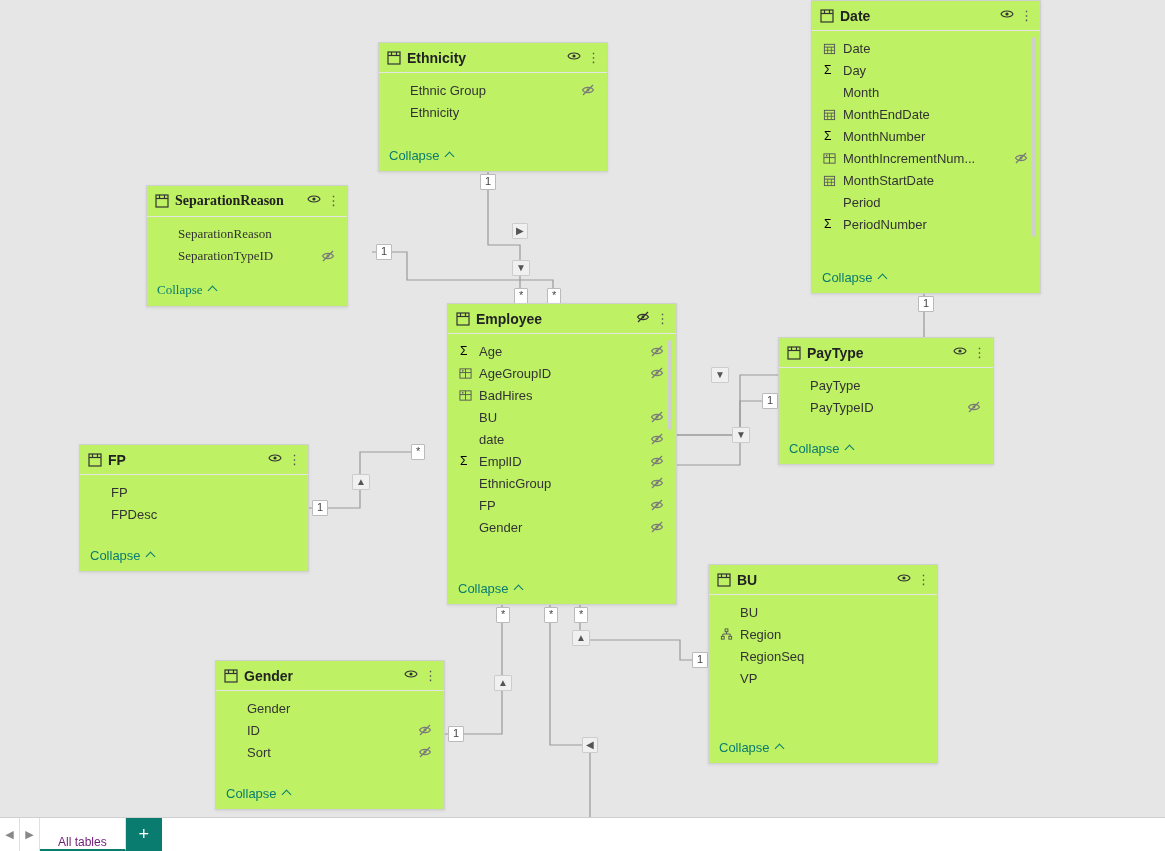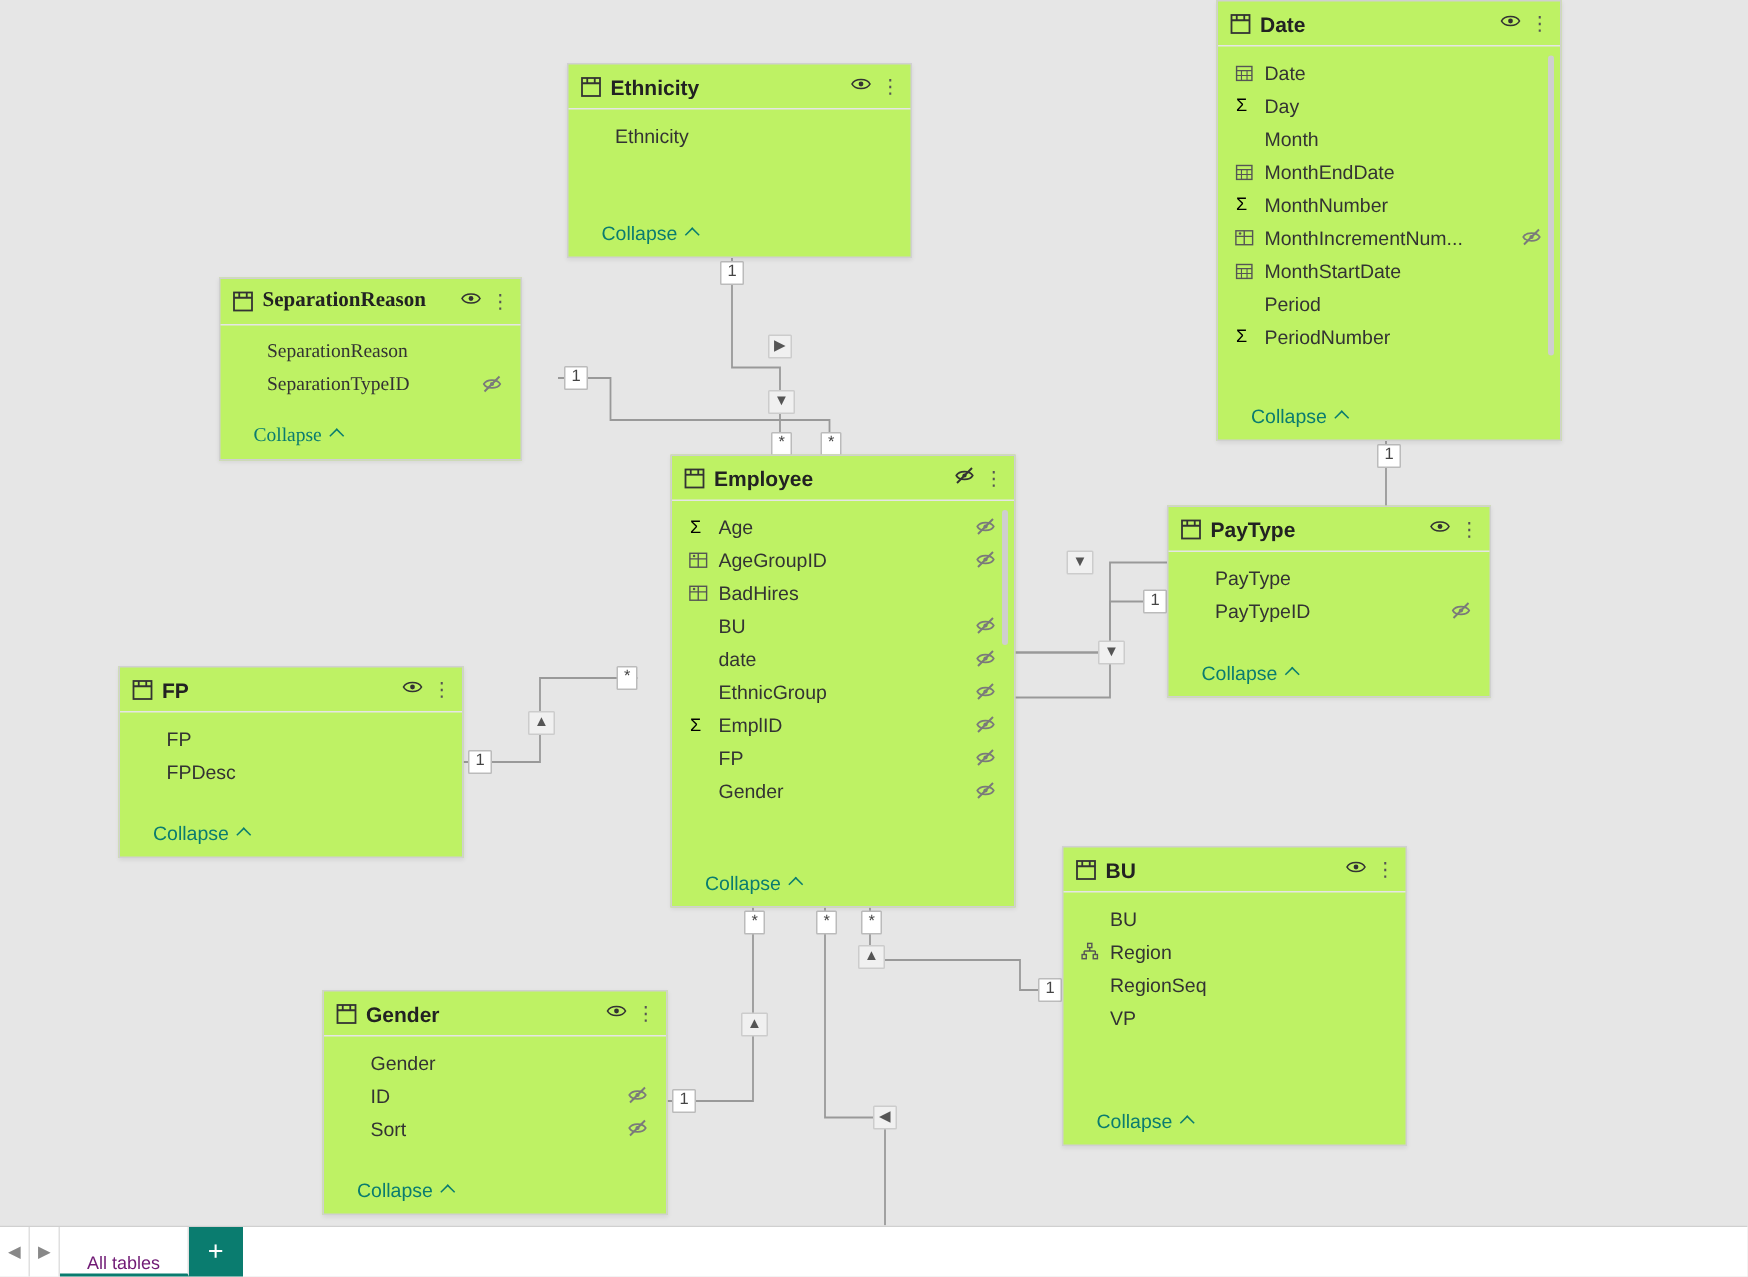--- a/index.html
+++ b/index.html
@@ -104,21 +104,20 @@
     justify-content: center;
   }
   .card-footer {
     padding: 6px 10px 8px 10px;
     color: #0a7c6f;
     font-size: 13px;
     display: flex;
     align-items: center;
     gap: 4px;
     cursor: pointer;
-    margin-left: 12px;
   }
   .chev-up::after {
     content: "";
     display: inline-block;
     width: 6px; height: 6px;
     border-left: 1.3px solid #0a7c6f;
     border-top: 1.3px solid #0a7c6f;
     transform: rotate(45deg);
     margin-left: 2px;
     margin-top: 3px;
@@ -292,20 +291,29 @@
       <span class="title">Ethnicity</span>
       <span><svg class="icon-svg" viewBox="0 0 14 14">
               <use href="#ic-eye"></use>
             </svg></span>
       <span class="vdots">⋮</span>
     </div>
     <div class="card-body">
 
       <div class="field-row">
         <span class="icon-slot"></span>
+        <span class="label">Ethnic Group</span>
+        <span class="vis-slot">
+              <svg class="icon-svg" viewBox="0 0 14 14">
+                <use href="#ic-hidden"></use>
+              </svg>
+            </span>
+      </div>
+      <div class="field-row">
+        <span class="icon-slot"></span>
         <span class="label">Ethnicity</span>
         <span class="vis-slot"></span>
       </div>
 
     </div>
     <div class="card-footer">
       <span>Collapse</span>
           <span class="chev-up"></span>
     </div>
   </div>
@@ -500,35 +508,35 @@
       <div class="field-row">
         <span class="icon-slot"></span>
         <span class="label">date</span>
         <span class="vis-slot">
               <svg class="icon-svg" viewBox="0 0 14 14">
                 <use href="#ic-hidden"></use>
               </svg>
             </span>
       </div>
       <div class="field-row">
+        <span class="icon-slot">
+              <svg class="icon-svg-sm" viewBox="0 0 14 14">
+                <use href="#ic-sum"></use>
+              </svg>
+            </span>
+        <span class="label">EmplID</span>
+        <span class="vis-slot">
+              <svg class="icon-svg" viewBox="0 0 14 14">
+                <use href="#ic-hidden"></use>
+              </svg>
+            </span>
+      </div>
+      <div class="field-row">
         <span class="icon-slot"></span>
         <span class="label">EthnicGroup</span>
-        <span class="vis-slot">
-              <svg class="icon-svg" viewBox="0 0 14 14">
-                <use href="#ic-hidden"></use>
-              </svg>
-            </span>
-      </div>
-      <div class="field-row">
-        <span class="icon-slot">
-              <svg class="icon-svg-sm" viewBox="0 0 14 14">
-                <use href="#ic-sum"></use>
-              </svg>
-            </span>
-        <span class="label">EmplID</span>
         <span class="vis-slot">
               <svg class="icon-svg" viewBox="0 0 14 14">
                 <use href="#ic-hidden"></use>
               </svg>
             </span>
       </div>
       <div class="field-row">
         <span class="icon-slot"></span>
         <span class="label">FP</span>
         <span class="vis-slot">

